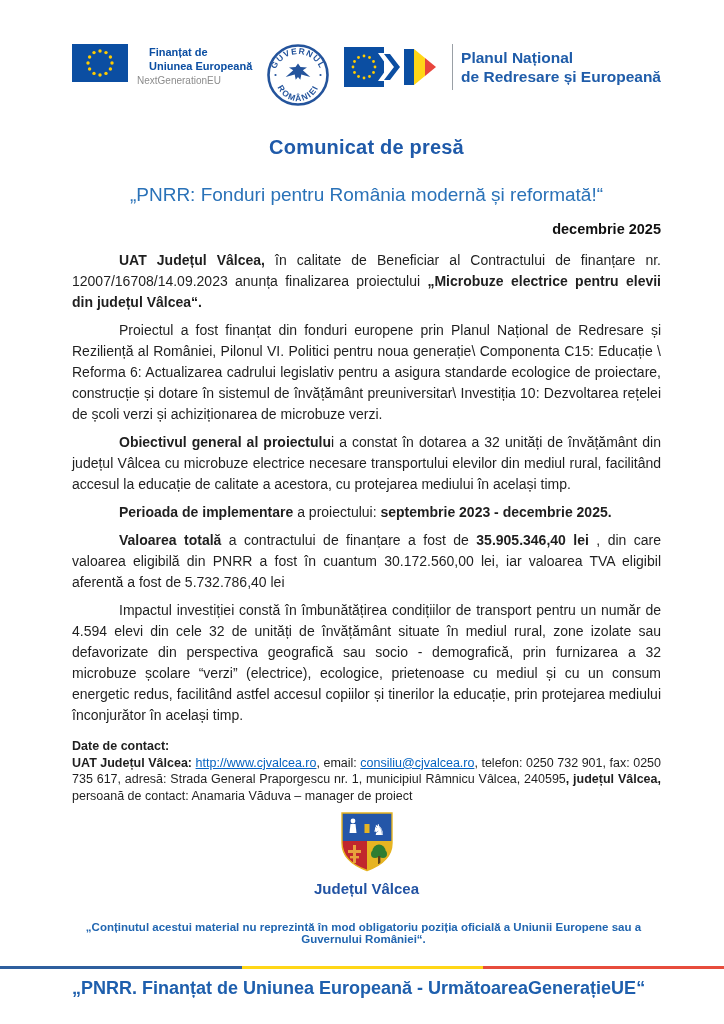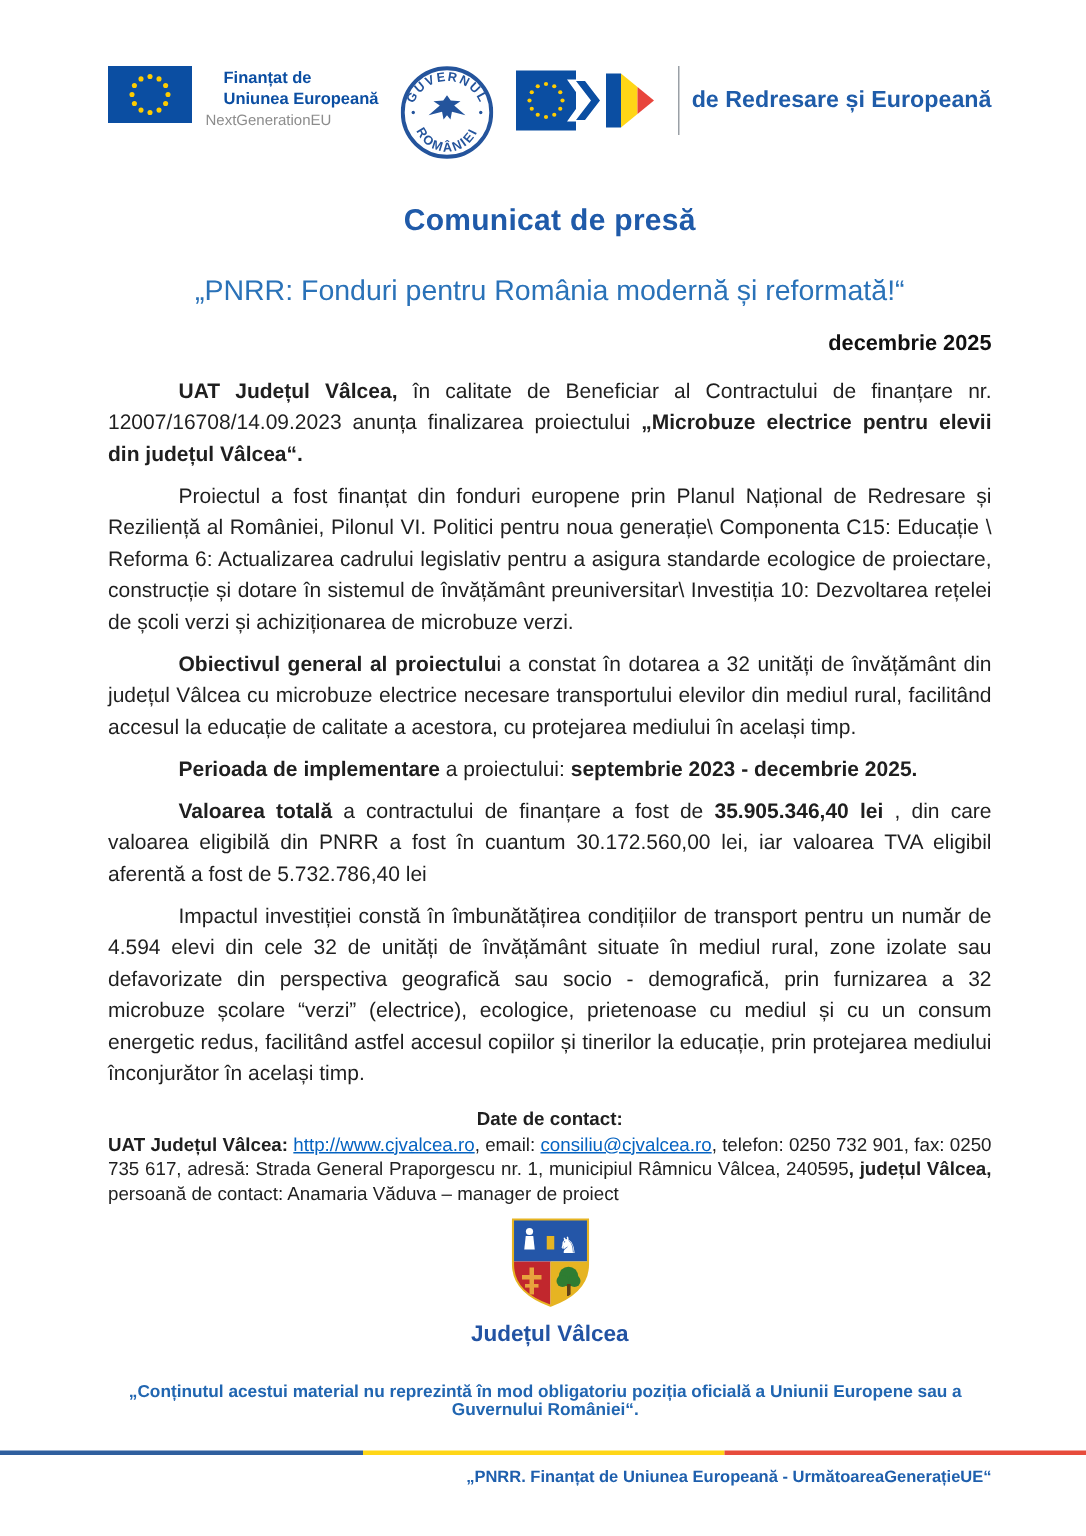--- a/index.html
+++ b/index.html
@@ -21,36 +21,36 @@
   .subtitle{margin-top:25px;text-align:center;font-size:19px;color:#2a72b8;}
   .date{margin-top:15px;text-align:right;font-size:14.5px;font-weight:bold;color:#111;}
 
   
   .para{margin:7px 0 0;font-size:14px;line-height:21px;text-align:justify;text-indent:47px;}
   .para.first{margin-top:13px;}
   .b{font-weight:bold;}
 
   
   .contact{margin-top:12px;font-size:12.5px;line-height:16.5px;}
-  .contact-h{font-weight:bold;text-align:center;}
+  .contact-h{font-weight:bold;}
   .contact-p{text-align:justify;}
   .lnk{color:#0563c1;text-decoration:underline;cursor:pointer;}
 
   
   .emblem{margin-top:8px;text-align:center;}
   .emblem-caption{margin-top:4px;font-size:15px;font-weight:bold;color:#2253a3;}
 
   
   .disclaimer{margin-top:24px;margin-left:-12px;margin-right:-6px;text-align:center;font-size:11.5px;font-weight:bold;color:#2166b1;}
   .tricolor{margin:21px -63px 0 -72px;height:3px;display:flex;}
   .tricolor div{height:3px;}
   .tc-blue{width:33.4%;background:#2f5f9e;}
   .tc-yellow{width:33.3%;background:#ffd617;}
   .tc-red{width:33.3%;background:#e74c3c;}
-  .pnrr-line{margin-top:9px;text-align:right;font-size:11px;font-weight:bold;color:#1e5fad;}
+  .pnrr-line{margin-top:9px;text-align:left;font-size:18px;font-weight:bold;color:#1e5fad;}
 </style>
 </head>
 <body>
 
 <div class="page">
 
   <div class="hdr">
 
     <div class="eu-logo">
       <svg width="56" height="38" viewBox="0 0 56 38">
@@ -114,20 +114,21 @@
         <polygon points="33,6 44,22 33,38 40,38 40,42 0,42 0,2 40,2 40,6" fill="#0b4ea2" opacity="0"></polygon>
         <polygon points="34,8 44,22 34,36 40,36 50,22 40,8" fill="#ffffff"></polygon>
         <polygon points="40,9 50,22 40,35 46,35 56,22 46,9" fill="#0b4ea2"></polygon>
         <polygon points="46,9 56,22 46,35 40,35 50,22 40,9" fill="#0b4ea2" opacity="0"></polygon>
         <polygon points="60,4 70,4 70,40 60,40" fill="#0b4ea2"></polygon>
         <polygon points="70,4 81,13 81,31 70,40" fill="#ffd617"></polygon>
         <polygon points="81,13 92,22 81,31" fill="#e8453c"></polygon>
       </svg>
       <div class="pnrr-sep"></div>
       <div class="pnrr-text">
+        <div>Planul Național</div>
         <div>de Redresare și Europeană</div>
       </div>
     </div>
   </div>
 
   <div class="title">Comunicat de presă</div>
   <div class="subtitle">„PNRR: Fonduri pentru România modernă și reformată!“</div>
   <div class="date">decembrie 2025</div>
 
   <p class="para first"><span class="b">UAT Județul Vâlcea,</span><span> în calitate de Beneficiar al Contractului de finanțare nr. 12007/16708/14.09.2023 anunța finalizarea proiectului </span><span class="b">„Microbuze electrice pentru elevii din județul Vâlcea“.</span></p>

